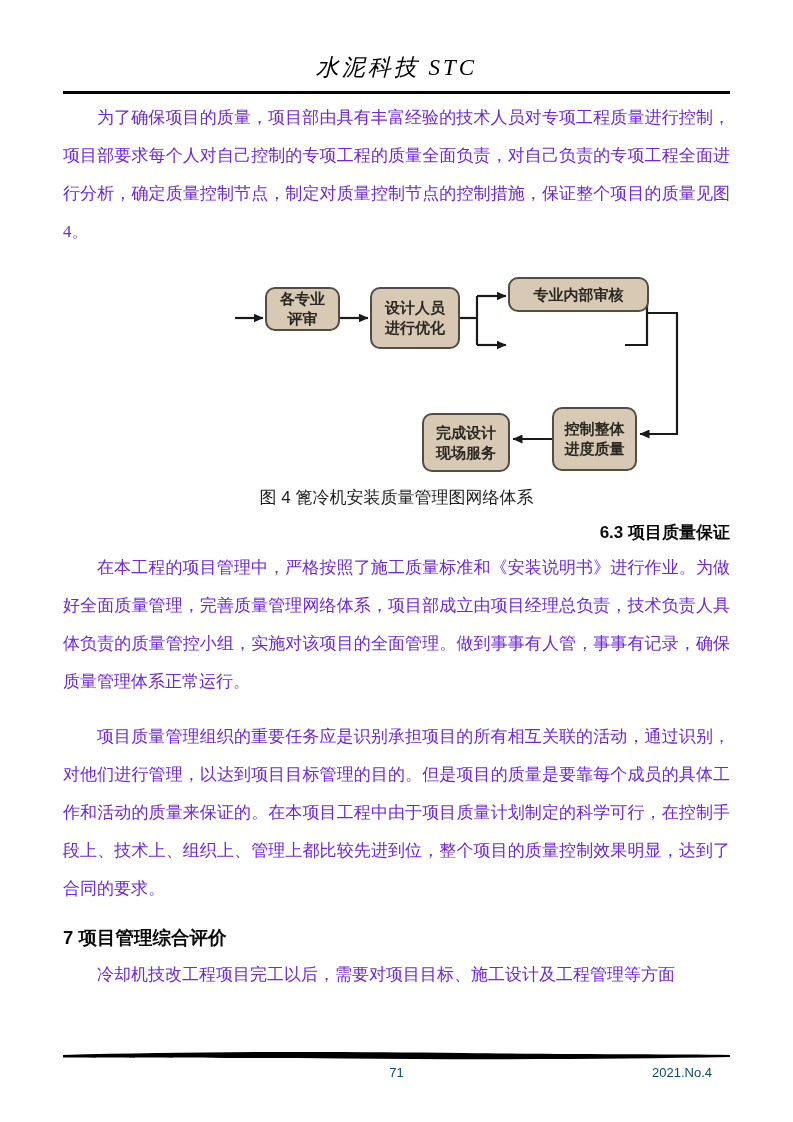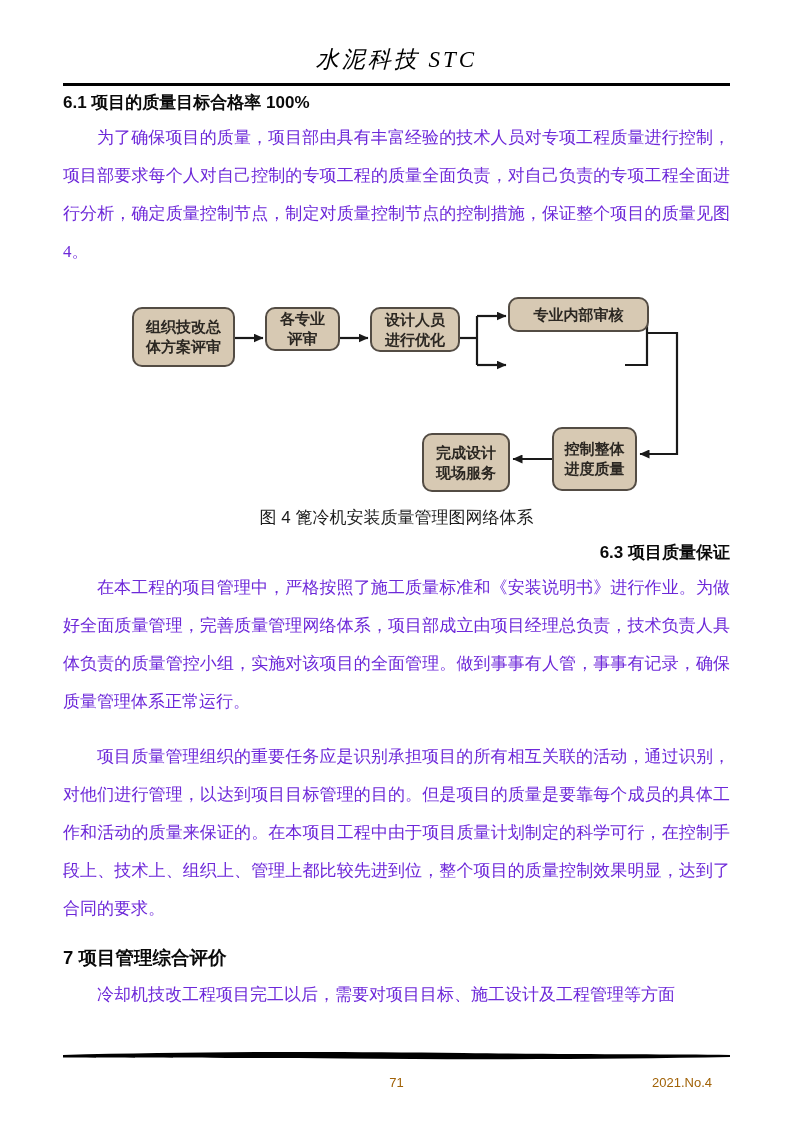--- a/index.html
+++ b/index.html
@@ -2,21 +2,21 @@
 <html><head>
 <meta charset="utf-8">
 <style>
   html,body{margin:0;padding:0;background:#e8e8e8;}
   .page{
     position:relative;
     width:793px;height:1122px;
     margin:0 auto;
     background:#ffffff;
     box-sizing:border-box;
-    padding:0 63px;
+    padding:8px 63px;
     overflow:hidden;
     font-family:"Liberation Serif","DejaVu Serif",serif;
     color:#151515;
   }
   
   .journal-title{
     margin-top:44px;
     text-align:center;
     font-size:23px;
     line-height:32px;
@@ -70,21 +70,21 @@
     text-align:center;
     font-family:"Liberation Sans","DejaVu Sans",sans-serif;
     font-weight:bold;
     font-size:15px;
     line-height:20px;
     color:#2b2722;
     padding:0 8px;
   }
   .n1{left:69px; top:15px; width:103px;height:60px;}
   .n2{left:202px;top:15px; width:75px; height:44px;}
-  .n3{left:307px;top:15px; width:90px; height:45px;}
+  .n3{left:307px;top:15px; width:90px; height:62px;}
   .n4{left:445px;top:5px;  width:141px;height:35px;}
   .n5{left:445px;top:47px; width:117px;height:58px;padding:0 15px;}
   .n6{left:489px;top:135px;width:85px; height:64px;}
   .n7{left:359px;top:141px;width:88px; height:59px;}
   .connectors{position:absolute;left:0;top:0;width:667px;height:210px;}
   
   .fig-caption{
     margin-top:6px;
     text-align:center;
     font-family:"Liberation Sans","DejaVu Sans",sans-serif;
@@ -93,38 +93,37 @@
     color:#1c1c1c;
   }
   
   .footer{
     position:absolute;
     left:63px;right:63px;bottom:0;height:71px;
   }
   .footer-rule{display:block;width:100%;height:10px;}
   .footer-line{
     position:relative;
-    margin-top:13px;
+    margin-top:3px;
     font-family:"Liberation Sans","DejaVu Sans",sans-serif;
     font-size:13px;
     line-height:17px;
-    color:#a16207;
+    color:#0c4a6e;
   }
   .page-number{display:block;text-align:center;}
   .issue-label{position:absolute;right:18px;top:0;}
 </style>
 </head>
 <body>
 
 <div class="page">
 
   <div class="journal-title">水泥科技 STC</div>
   <div class="header-rule"></div>
 
-  <div class="h-sec h61">6.1 项目的质量目标合格率 100%</div>
 
   <p class="para">为了确保项目的质量，项目部由具有丰富经验的技术人员对专项工程质量进行控制，项目部要求每个人对自己控制的专项工程的质量全面负责，对自己负责的专项工程全面进行分析，确定质量控制节点，制定对质量控制节点的控制措施，保证整个项目的质量见图4。</p>
 
   <div class="diagram">
     <svg class="connectors" viewBox="0 0 667 210" xmlns="http://www.w3.org/2000/svg">
       <defs>
         <marker id="arr" markerWidth="11" markerHeight="9" refX="9.5" refY="4.5" orient="auto" markerUnits="userSpaceOnUse">
           <path d="M0,0 L10,4.5 L0,9 Z" fill="#1a1a1a"></path>
         </marker>
       </defs>
@@ -133,23 +132,20 @@
         <line x1="277" y1="46" x2="305" y2="46" marker-end="url(#arr)"></line>
         <polyline points="397,46 414,46"></polyline>
         <line x1="414" y1="24" x2="414" y2="73"></line>
         <line x1="414" y1="24" x2="443" y2="24" marker-end="url(#arr)"></line>
         <line x1="414" y1="73" x2="443" y2="73" marker-end="url(#arr)"></line>
         <polyline points="562,24 584,24 584,73 562,73"></polyline>
         <polyline points="584,41 614,41 614,162 577,162" marker-end="url(#arr)"></polyline>
         <line x1="489" y1="167" x2="450" y2="167" marker-end="url(#arr)"></line>
       </g>
     </svg>
-    <div class="fc-box n1">
-        <span>组织技改总体方案评审</span>
-      </div>
     <div class="fc-box n2">
         <span>各专业评审</span>
       </div>
     <div class="fc-box n3">
         <span>设计人员进行优化</span>
       </div>
     <div class="fc-box n4">
         <span>专业内部审核</span>
       </div>
     <div class="fc-box n6">

